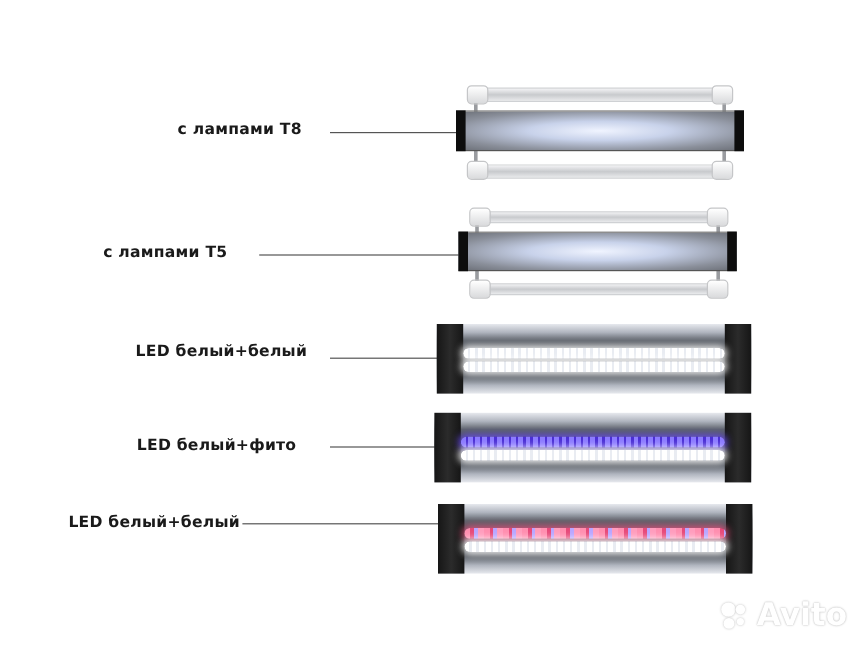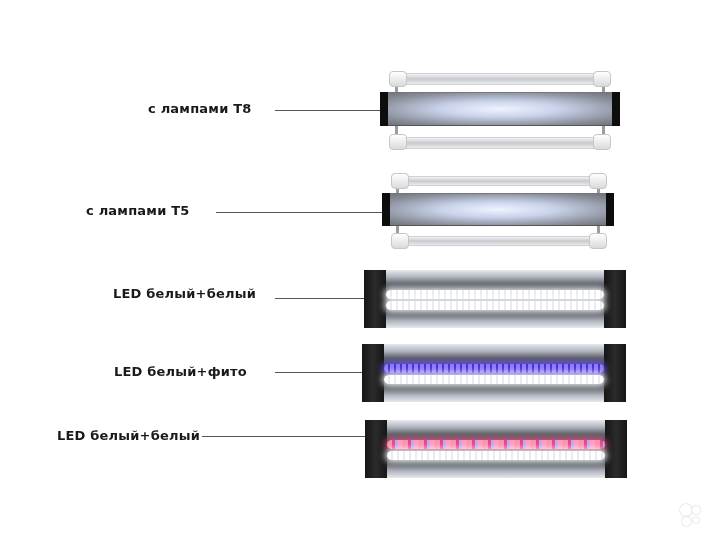--- a/index.html
+++ b/index.html
@@ -121,13 +121,14 @@
   <div class="led-strip strip-white" style="top:31px;"></div>
 </div>
 
 <div class="watermark">
   <div class="wm-dots">
     <span style="left:2px; top:2px; width:12px; height:12px;"></span>
     <span style="left:14px; top:4px; width:8px; height:8px;"></span>
     <span style="left:4px; top:15px; width:9px; height:9px;"></span>
     <span style="left:15px; top:15px; width:6px; height:6px;"></span>
   </div>
+  <span>Avito</span>
 </div>
 
 </body></html>

